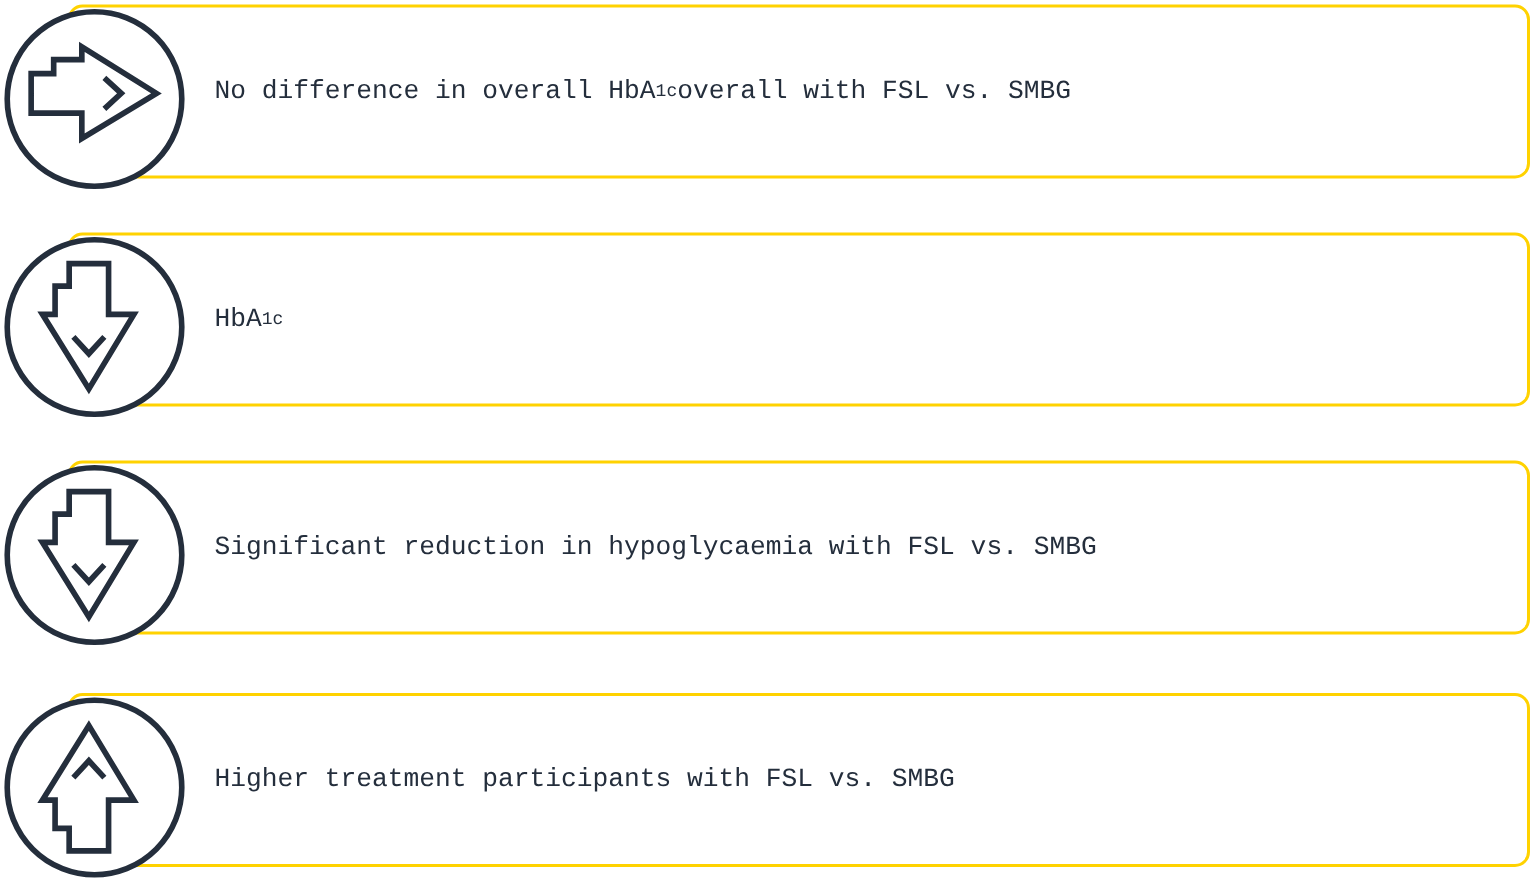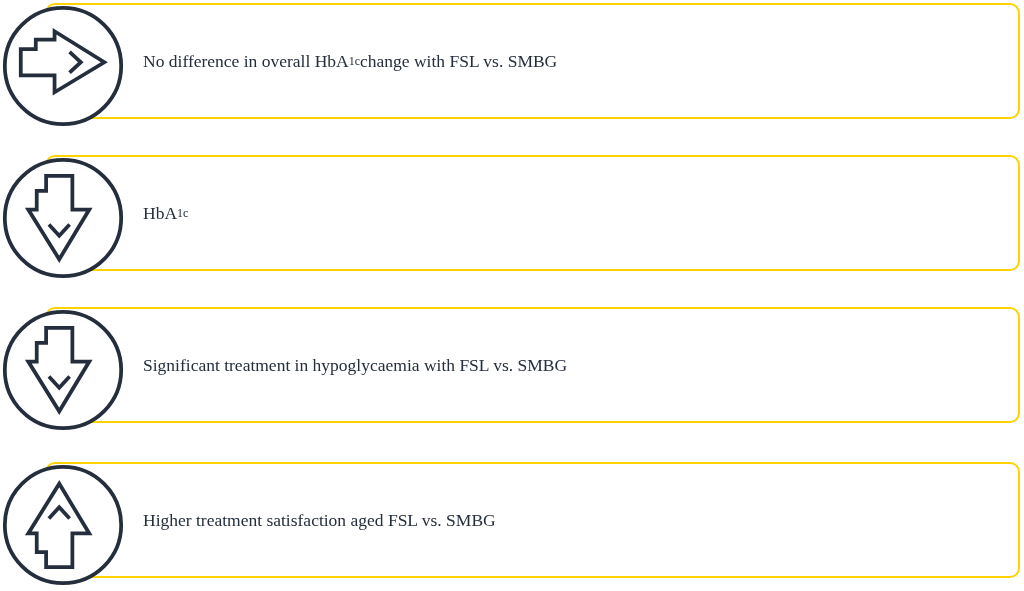--- a/index.html
+++ b/index.html
@@ -6,21 +6,21 @@
     margin: 0;
     padding: 0;
     background: #ffffff;
   }
   .canvas {
     position: relative;
     width: 1024px;
     height: 591px;
     background: #ffffff;
     overflow: hidden;
-    font-family: Liberation Serif, serif;
+    font-family: Liberation Mono, monospace;
   }
   .row {
     position: absolute;
     left: 0;
     width: 1024px;
     height: 126px;
   }
   .row1 { top: 3px; }
   .row2 { top: 155px; }
   .row3 { top: 307px; }
@@ -82,21 +82,21 @@
 </head>
 <body>
 
 <div class="canvas">
 
   <div class="row row1">
     <div class="box"></div>
     <div class="text">
         <span>No difference in overall HbA</span>
         <sub>1c</sub>
-        <span> change with FSL vs. SMBG</span>
+        <span> overall with FSL vs. SMBG</span>
       </div>
     <div class="circle-icon">
       <svg class="icon-svg" viewBox="0 0 130 130" data-dir="right">
         <circle class="ring" cx="65" cy="65" r="62"></circle>
         <g class="arrow">
           <path d="M 47 20 H 75 V 56 H 93 L 61 109 L 28 56 H 37 V 36 H 47 Z"></path>
           <path d="M 50 72 L 61 84 L 72 72"></path>
         </g>
       </svg>
     </div>
@@ -115,39 +115,39 @@
           <path d="M 47 20 H 75 V 56 H 93 L 61 109 L 28 56 H 37 V 36 H 47 Z"></path>
           <path d="M 50 72 L 61 84 L 72 72"></path>
         </g>
       </svg>
     </div>
   </div>
 
   <div class="row row3">
     <div class="box"></div>
     <div class="text">
-        <span>Significant treatment in hypoglycaemia with FSL vs. SMBG</span>
+        <span>Significant reduction in hypoglycaemia with FSL vs. SMBG</span>
         <sub></sub>
         <span></span>
       </div>
     <div class="circle-icon">
       <svg class="icon-svg" viewBox="0 0 130 130" data-dir="down">
         <circle class="ring" cx="65" cy="65" r="62"></circle>
         <g class="arrow">
           <path d="M 47 20 H 75 V 56 H 93 L 61 109 L 28 56 H 37 V 36 H 47 Z"></path>
           <path d="M 50 72 L 61 84 L 72 72"></path>
         </g>
       </svg>
     </div>
   </div>
 
   <div class="row row4">
     <div class="box"></div>
     <div class="text">
-        <span>Higher treatment satisfaction aged FSL vs. SMBG</span>
+        <span>Higher treatment participants with FSL vs. SMBG</span>
         <sub></sub>
         <span></span>
       </div>
     <div class="circle-icon">
       <svg class="icon-svg" viewBox="0 0 130 130" data-dir="up">
         <circle class="ring" cx="65" cy="65" r="62"></circle>
         <g class="arrow">
           <path d="M 47 20 H 75 V 56 H 93 L 61 109 L 28 56 H 37 V 36 H 47 Z"></path>
           <path d="M 50 72 L 61 84 L 72 72"></path>
         </g>

